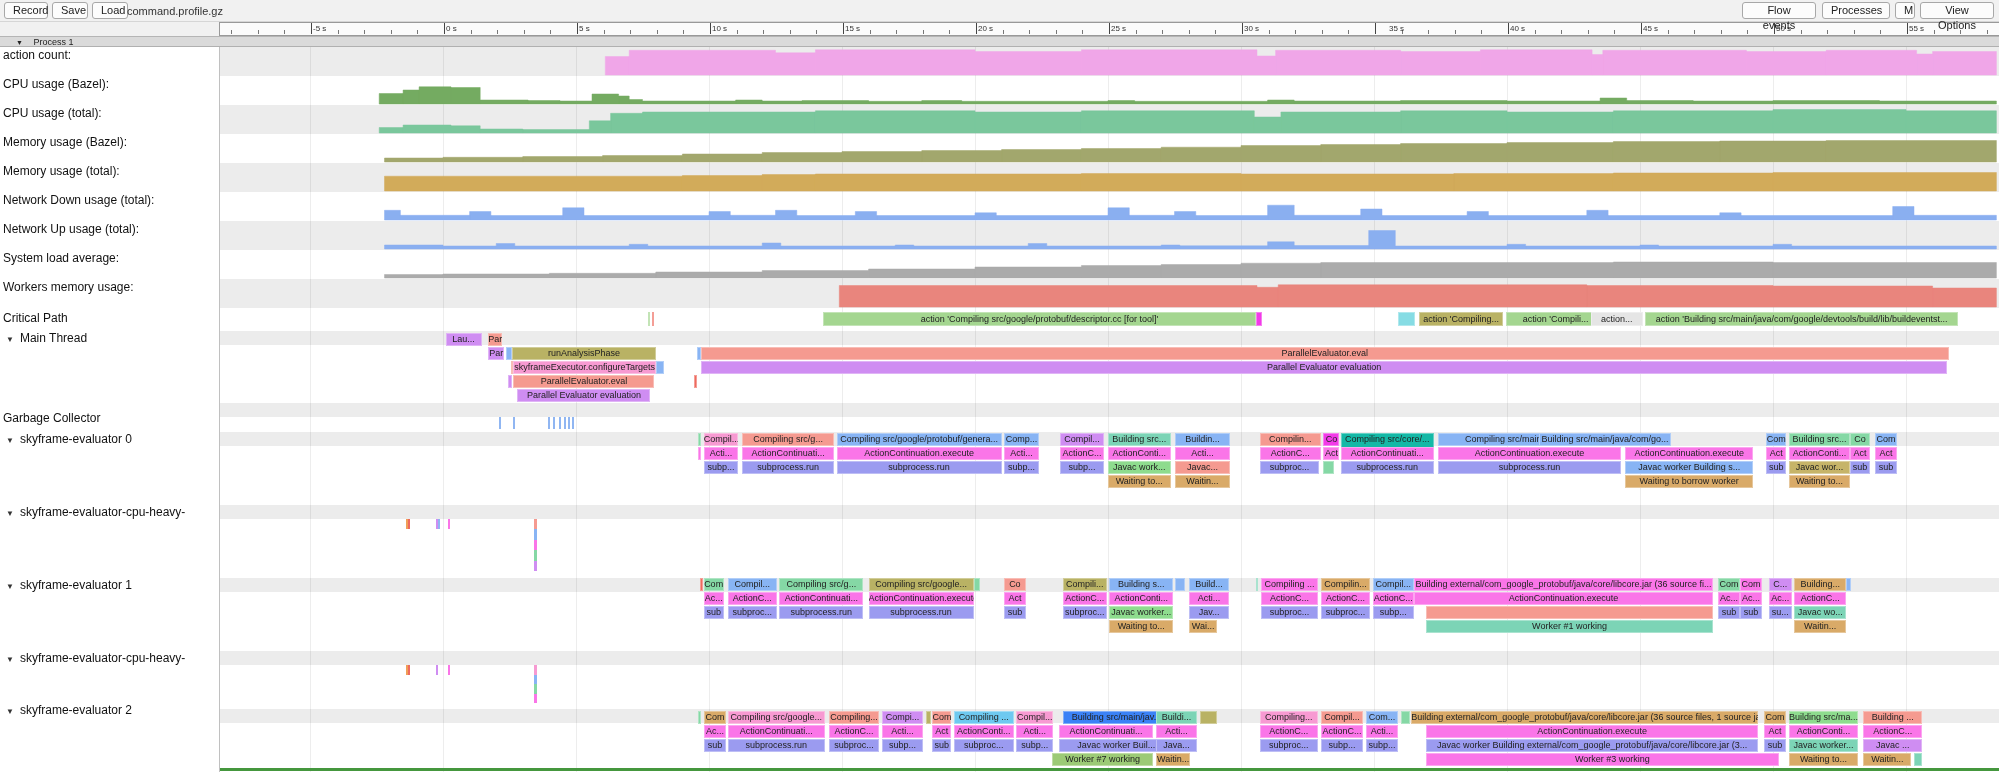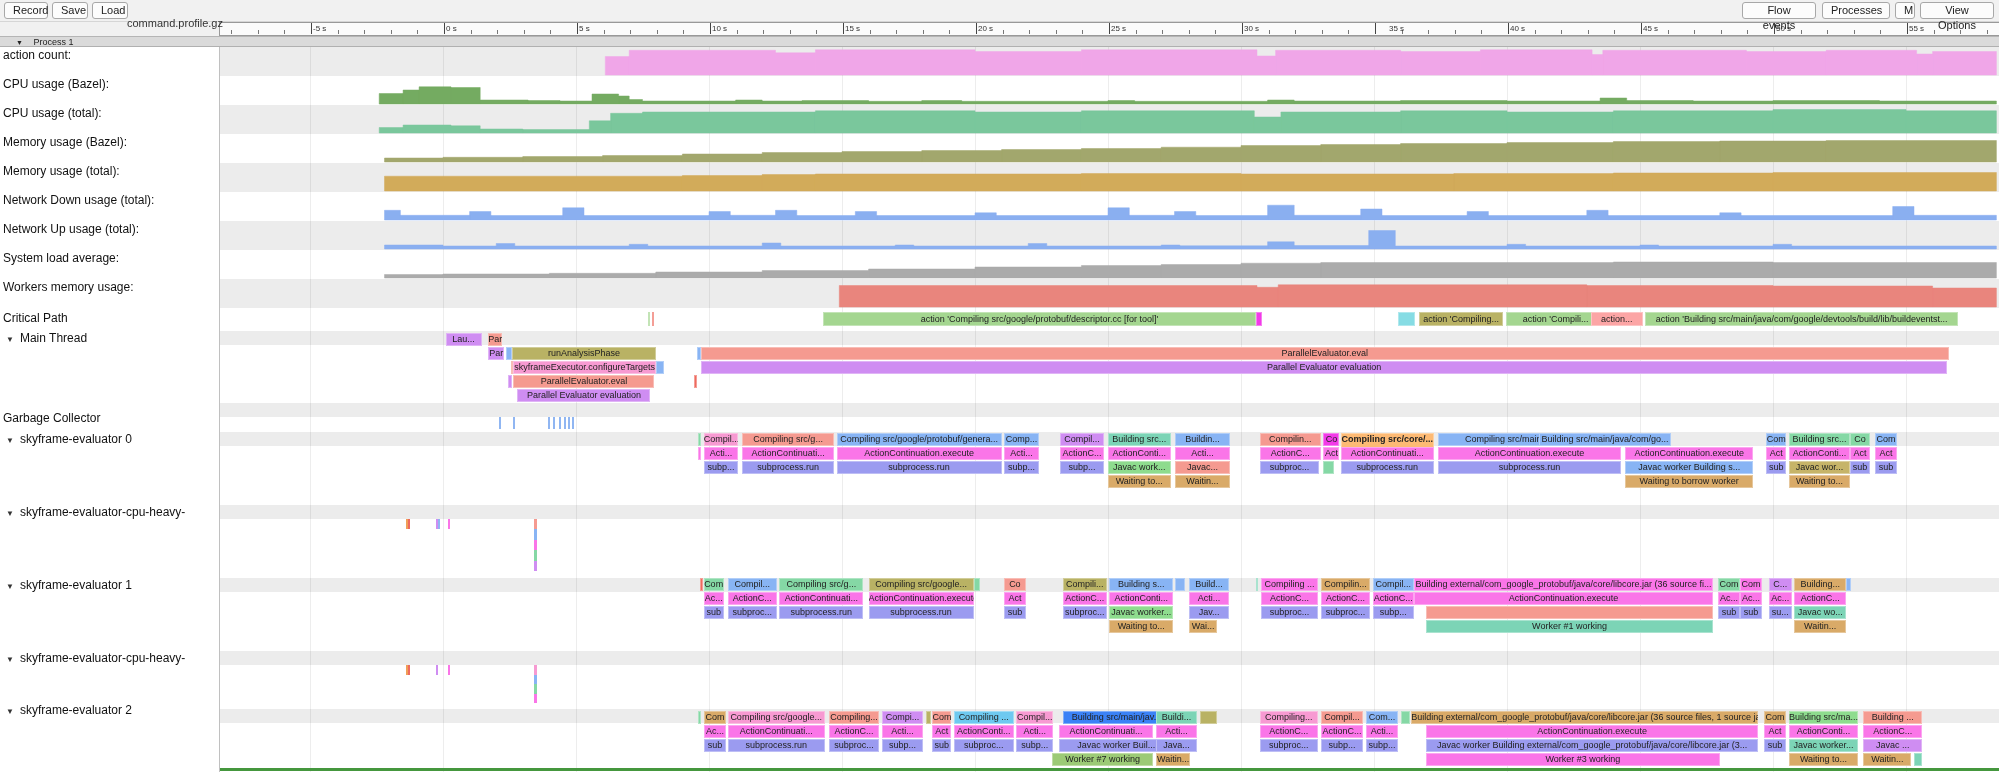--- a/index.html
+++ b/index.html
@@ -6,21 +6,21 @@
   html,body { width:1999px; height:772px; overflow:hidden; background:#fff;
     font-family:"Liberation Sans", sans-serif; }
   #app { position:relative; width:1999px; height:772px; background:#fff; }
 
   
   #toolbar { position:absolute; left:0; top:0; width:100%; height:22px;
     background:#f1f1f1; border-bottom:1px solid #d6d6d6; z-index:30; }
   .tbtn { position:absolute; top:2px; height:17px; padding:0 8px; font-size:11px;
     line-height:15px; color:#222; background:#fcfcfc; border:1px solid #a8a8a8;
     border-radius:3px; text-align:center; cursor:default; }
-  #filename { position:absolute; left:127px; top:5px; font-size:11px; color:#333;margin-top:12px; }
+  #filename { position:absolute; left:127px; top:5px; font-size:11px; color:#333; }
 
   
   #ruler { position:absolute; left:0; top:22px; width:100%; height:14px;
     background:#f1f1f1; z-index:25; }
   #ruler-band { position:absolute; left:219px; top:0; right:0; height:14px;
     background:#fbfbfb; border:1px solid #999; border-right:none; }
   .tick-minor { position:absolute; bottom:1px; width:1px; height:4px; background:#777; }
   .tick-major { position:absolute; bottom:1px; width:1px; height:11px; background:#444; }
   .tick-label { position:absolute; top:1px; font-size:8px; color:#333; white-space:nowrap; }
 
@@ -232,21 +232,21 @@
         <path d="M839.3,28L839.3,6.5L1257.0,6.5L1257.0,28ZM1257.0,28L1257.0,8.3L1278.2,8.3L1278.2,28ZM1278.2,28L1278.2,5.8L1586.8,5.8L1586.8,28ZM1586.8,28L1586.8,6.5L1773.0,6.5L1773.0,28ZM1773.0,28L1773.0,7.0L1932.6,7.0L1932.6,28ZM1932.6,28L1932.6,9.0L1996.4,9.0L1996.4,28Z" fill="#e9857d" stroke="#e9857d" stroke-width="0.5"></path>
       </svg>
       <div class="row-label" style="left: 3px; top: 264px;"><span>Critical Path</span></div>
       <div class="slice" style="left: 647.82px; top: 265px; width: 2.66px; height: 14px; line-height: 14px; background: rgb(164, 214, 144);"></div>
       <div class="slice" style="left: 651.81px; top: 265px; width: 2.66px; height: 14px; line-height: 14px; background: rgb(238, 106, 95);"></div>
       <div class="slice" title="action 'Compiling src/google/protobuf/descriptor.cc [for tool]'" style="left: 823.38px; top: 265px; width: 432.25px; height: 14px; line-height: 14px; background: rgb(164, 214, 144);">action 'Compiling src/google/protobuf/descriptor.cc [for tool]'</div>
       <div class="slice" style="left: 1255.63px; top: 265px; width: 6.65px; height: 14px; line-height: 14px; background: rgb(242, 58, 232);"></div>
       <div class="slice" style="left: 1397.94px; top: 265px; width: 17.29px; height: 14px; line-height: 14px; background: rgb(134, 220, 228);"></div>
       <div class="slice" title="action 'Compiling..." style="left: 1419.22px; top: 265px; width: 83.79px; height: 14px; line-height: 14px; background: rgb(185, 178, 100);">action 'Compiling...</div>
       <div class="slice" title="action 'Compili..." style="left: 1505.67px; top: 265px; width: 100px; height: 14px; line-height: 14px; background: rgb(164, 214, 144);">action 'Compili...</div>
-      <div class="slice" title="action..." style="left: 1590.79px; top: 265px; width: 51.87px; height: 14px; line-height: 14px; background: #fca5a5;">action...</div>
+      <div class="slice" title="action..." style="left: 1590.79px; top: 265px; width: 51.87px; height: 14px; line-height: 14px; background: #e5e5e5;">action...</div>
       <div class="slice" title="action 'Building src/main/java/com/google/devtools/build/lib/buildeventst..." style="left: 1645.32px; top: 265px; width: 312.55px; height: 14px; line-height: 14px; background: rgb(164, 214, 144);">action 'Building src/main/java/com/google/devtools/build/lib/buildeventst...</div>
       <div class="row-label" style="left: 6px; top: 284px;"><span class="arr">▼</span><span>Main Thread</span></div>
       <div class="slice" title="Lau..." style="left: 445.66px; top: 286px; width: 35.91px; height: 13px; line-height: 13px; background: rgb(207, 141, 242);">Lau...</div>
       <div class="slice" title="Par" style="left: 488.22px; top: 286px; width: 13.3px; height: 13px; line-height: 13px; background: rgb(245, 154, 144);">Par</div>
       <div class="slice" title="Par" style="left: 488.22px; top: 300px; width: 15.96px; height: 13px; line-height: 13px; background: rgb(207, 141, 242);">Par</div>
       <div class="slice" style="left: 505.51px; top: 300px; width: 6.65px; height: 13px; line-height: 13px; background: rgb(136, 180, 244);"></div>
       <div class="slice" title="runAnalysisPhase" style="left: 512.16px; top: 300px; width: 143.64px; height: 13px; line-height: 13px; background: rgb(185, 178, 100);">runAnalysisPhase</div>
       <div class="slice" style="left: 697.03px; top: 300px; width: 3.99px; height: 13px; line-height: 13px; background: rgb(136, 180, 244);"></div>
       <div class="slice" title="ParallelEvaluator.eval" style="left: 701.02px; top: 300px; width: 1247.54px; height: 13px; line-height: 13px; background: rgb(245, 154, 144);">ParallelEvaluator.eval</div>
       <div class="slice" style="left: 510.83px; top: 314px; width: 2.66px; height: 13px; line-height: 13px; background: rgb(245, 154, 144);"></div>
@@ -270,21 +270,21 @@
       <div class="slice" style="left: 698.36px; top: 386px; width: 2.66px; height: 13px; line-height: 13px; background: rgb(133, 216, 165);"></div>
       <div class="slice" title="Compil..." style="left: 703.68px; top: 386px; width: 34.58px; height: 13px; line-height: 13px; background: rgb(247, 154, 210);">Compil...</div>
       <div class="slice" title="Compiling src/g..." style="left: 742.25px; top: 386px; width: 91.77px; height: 13px; line-height: 13px; background: rgb(245, 154, 144);">Compiling src/g...</div>
       <div class="slice" title="Compiling src/google/protobuf/genera..." style="left: 836.68px; top: 386px; width: 164.92px; height: 13px; line-height: 13px; background: rgb(136, 180, 244);">Compiling src/google/protobuf/genera...</div>
       <div class="slice" title="Comp..." style="left: 1004.26px; top: 386px; width: 34.58px; height: 13px; line-height: 13px; background: rgb(136, 180, 244);">Comp...</div>
       <div class="slice" title="Compil..." style="left: 1060.12px; top: 386px; width: 43.89px; height: 13px; line-height: 13px; background: rgb(207, 141, 242);">Compil...</div>
       <div class="slice" title="Building src..." style="left: 1108px; top: 386px; width: 62.51px; height: 13px; line-height: 13px; background: rgb(124, 212, 182);">Building src...</div>
       <div class="slice" title="Buildin..." style="left: 1174.5px; top: 386px; width: 55.86px; height: 13px; line-height: 13px; background: rgb(136, 180, 244);">Buildin...</div>
       <div class="slice" title="Compilin..." style="left: 1259.62px; top: 386px; width: 61.18px; height: 13px; line-height: 13px; background: rgb(245, 154, 144);">Compilin...</div>
       <div class="slice" title="Co" style="left: 1323.46px; top: 386px; width: 15.96px; height: 13px; line-height: 13px; background: rgb(242, 58, 232);">Co</div>
-      <div class="slice" title="Compiling src/core/..." style="left: 1340.75px; top: 386px; width: 93.1px; height: 24px; line-height: 13px; background: #fdba74; font-weight: bold;">Compiling src/core/...</div>
+      <div class="slice" title="Compiling src/core/..." style="left: 1340.75px; top: 386px; width: 93.1px; height: 24px; line-height: 13px; background: #14b8a6;">Compiling src/core/...</div>
       <div class="slice" title="Compiling src/main/cpp/blaze.cc" style="left: 1437.84px; top: 386px; width: 183.54px; height: 13px; line-height: 13px; background: rgb(136, 180, 244);">Compiling src/main/cpp/blaze.cc</div>
       <div class="slice" title="Building src/main/java/com/go..." style="left: 1539px; top: 386px; width: 132px; height: 13px; line-height: 13px; background: rgb(136, 180, 244);">Building src/main/java/com/go...</div>
       <div class="slice" title="Com" style="left: 1766.35px; top: 386px; width: 19.95px; height: 13px; line-height: 13px; background: rgb(136, 180, 244);">Com</div>
       <div class="slice" title="Building src..." style="left: 1788.96px; top: 386px; width: 61.18px; height: 13px; line-height: 13px; background: rgb(133, 216, 165);">Building src...</div>
       <div class="slice" title="Co" style="left: 1850.14px; top: 386px; width: 19.95px; height: 13px; line-height: 13px; background: rgb(133, 216, 165);">Co</div>
       <div class="slice" title="Com" style="left: 1875.41px; top: 386px; width: 21.28px; height: 13px; line-height: 13px; background: rgb(136, 180, 244);">Com</div>
       <div class="slice" style="left: 698.36px; top: 400px; width: 2.66px; height: 13px; line-height: 13px; background: rgb(250, 117, 232);"></div>
       <div class="slice" title="Acti..." style="left: 703.68px; top: 400px; width: 34.58px; height: 13px; line-height: 13px; background: rgb(250, 117, 232);">Acti...</div>
       <div class="slice" title="ActionContinuati..." style="left: 742.25px; top: 400px; width: 91.77px; height: 13px; line-height: 13px; background: rgb(250, 117, 232);">ActionContinuati...</div>
       <div class="slice" title="ActionContinuation.execute" style="left: 836.68px; top: 400px; width: 164.92px; height: 13px; line-height: 13px; background: rgb(250, 117, 232);">ActionContinuation.execute</div>
@@ -447,20 +447,20 @@
       <div class="slice" title="Java..." style="left: 1155.88px; top: 692px; width: 41.23px; height: 13px; line-height: 13px; background: rgb(155, 155, 240);">Java...</div>
       <div class="slice" title="subproc..." style="left: 1259.62px; top: 692px; width: 58.52px; height: 13px; line-height: 13px; background: rgb(155, 155, 240);">subproc...</div>
       <div class="slice" title="subp..." style="left: 1320.8px; top: 692px; width: 42.56px; height: 13px; line-height: 13px; background: rgb(155, 155, 240);">subp...</div>
       <div class="slice" title="subp..." style="left: 1366.02px; top: 692px; width: 31.92px; height: 13px; line-height: 13px; background: rgb(155, 155, 240);">subp...</div>
       <div class="slice" title="Javac worker Building external/com_google_protobuf/java/core/libcore.jar (3..." style="left: 1425.87px; top: 692px; width: 332.5px; height: 13px; line-height: 13px; background: rgb(155, 155, 240);">Javac worker Building external/com_google_protobuf/java/core/libcore.jar (3...</div>
       <div class="slice" title="sub" style="left: 1763.69px; top: 692px; width: 22.61px; height: 13px; line-height: 13px; background: rgb(155, 155, 240);">sub</div>
       <div class="slice" title="Javac worker..." style="left: 1788.96px; top: 692px; width: 69.16px; height: 13px; line-height: 13px; background: rgb(124, 212, 182);">Javac worker...</div>
       <div class="slice" title="Javac ..." style="left: 1863.44px; top: 692px; width: 58.52px; height: 13px; line-height: 13px; background: rgb(207, 141, 242);">Javac ...</div>
       <div class="slice" title="Worker #7 working" style="left: 1052.14px; top: 706px; width: 101.08px; height: 13px; line-height: 13px; background: rgb(156, 202, 118);">Worker #7 working</div>
       <div class="slice" title="Waitin..." style="left: 1155.88px; top: 706px; width: 34.58px; height: 13px; line-height: 13px; background: rgb(217, 170, 104);">Waitin...</div>
-      <div class="slice" title="Worker #3 working" style="left: 1425.87px; top: 706px; width: 294px; height: 13px; line-height: 13px; background: rgb(250, 117, 232); padding-left: 20px;">Worker #3 working</div>
+      <div class="slice" title="Worker #3 working" style="left: 1425.87px; top: 706px; width: 353px; height: 13px; line-height: 13px; background: rgb(250, 117, 232); padding-left: 20px;">Worker #3 working</div>
       <div class="slice" title="Waiting to..." style="left: 1788.96px; top: 706px; width: 69.16px; height: 13px; line-height: 13px; background: rgb(217, 170, 104);">Waiting to...</div>
       <div class="slice" title="Waitin..." style="left: 1863.44px; top: 706px; width: 47.88px; height: 13px; line-height: 13px; background: rgb(217, 170, 104);">Waitin...</div>
       <div class="slice" style="left: 1913.98px; top: 706px; width: 7.98px; height: 13px; line-height: 13px; background: rgb(124, 212, 182);"></div>
     </div>
   <div id="gutter-line"></div>
   <div id="bottom-strip"></div>
 </div>
 
 </body></html>

